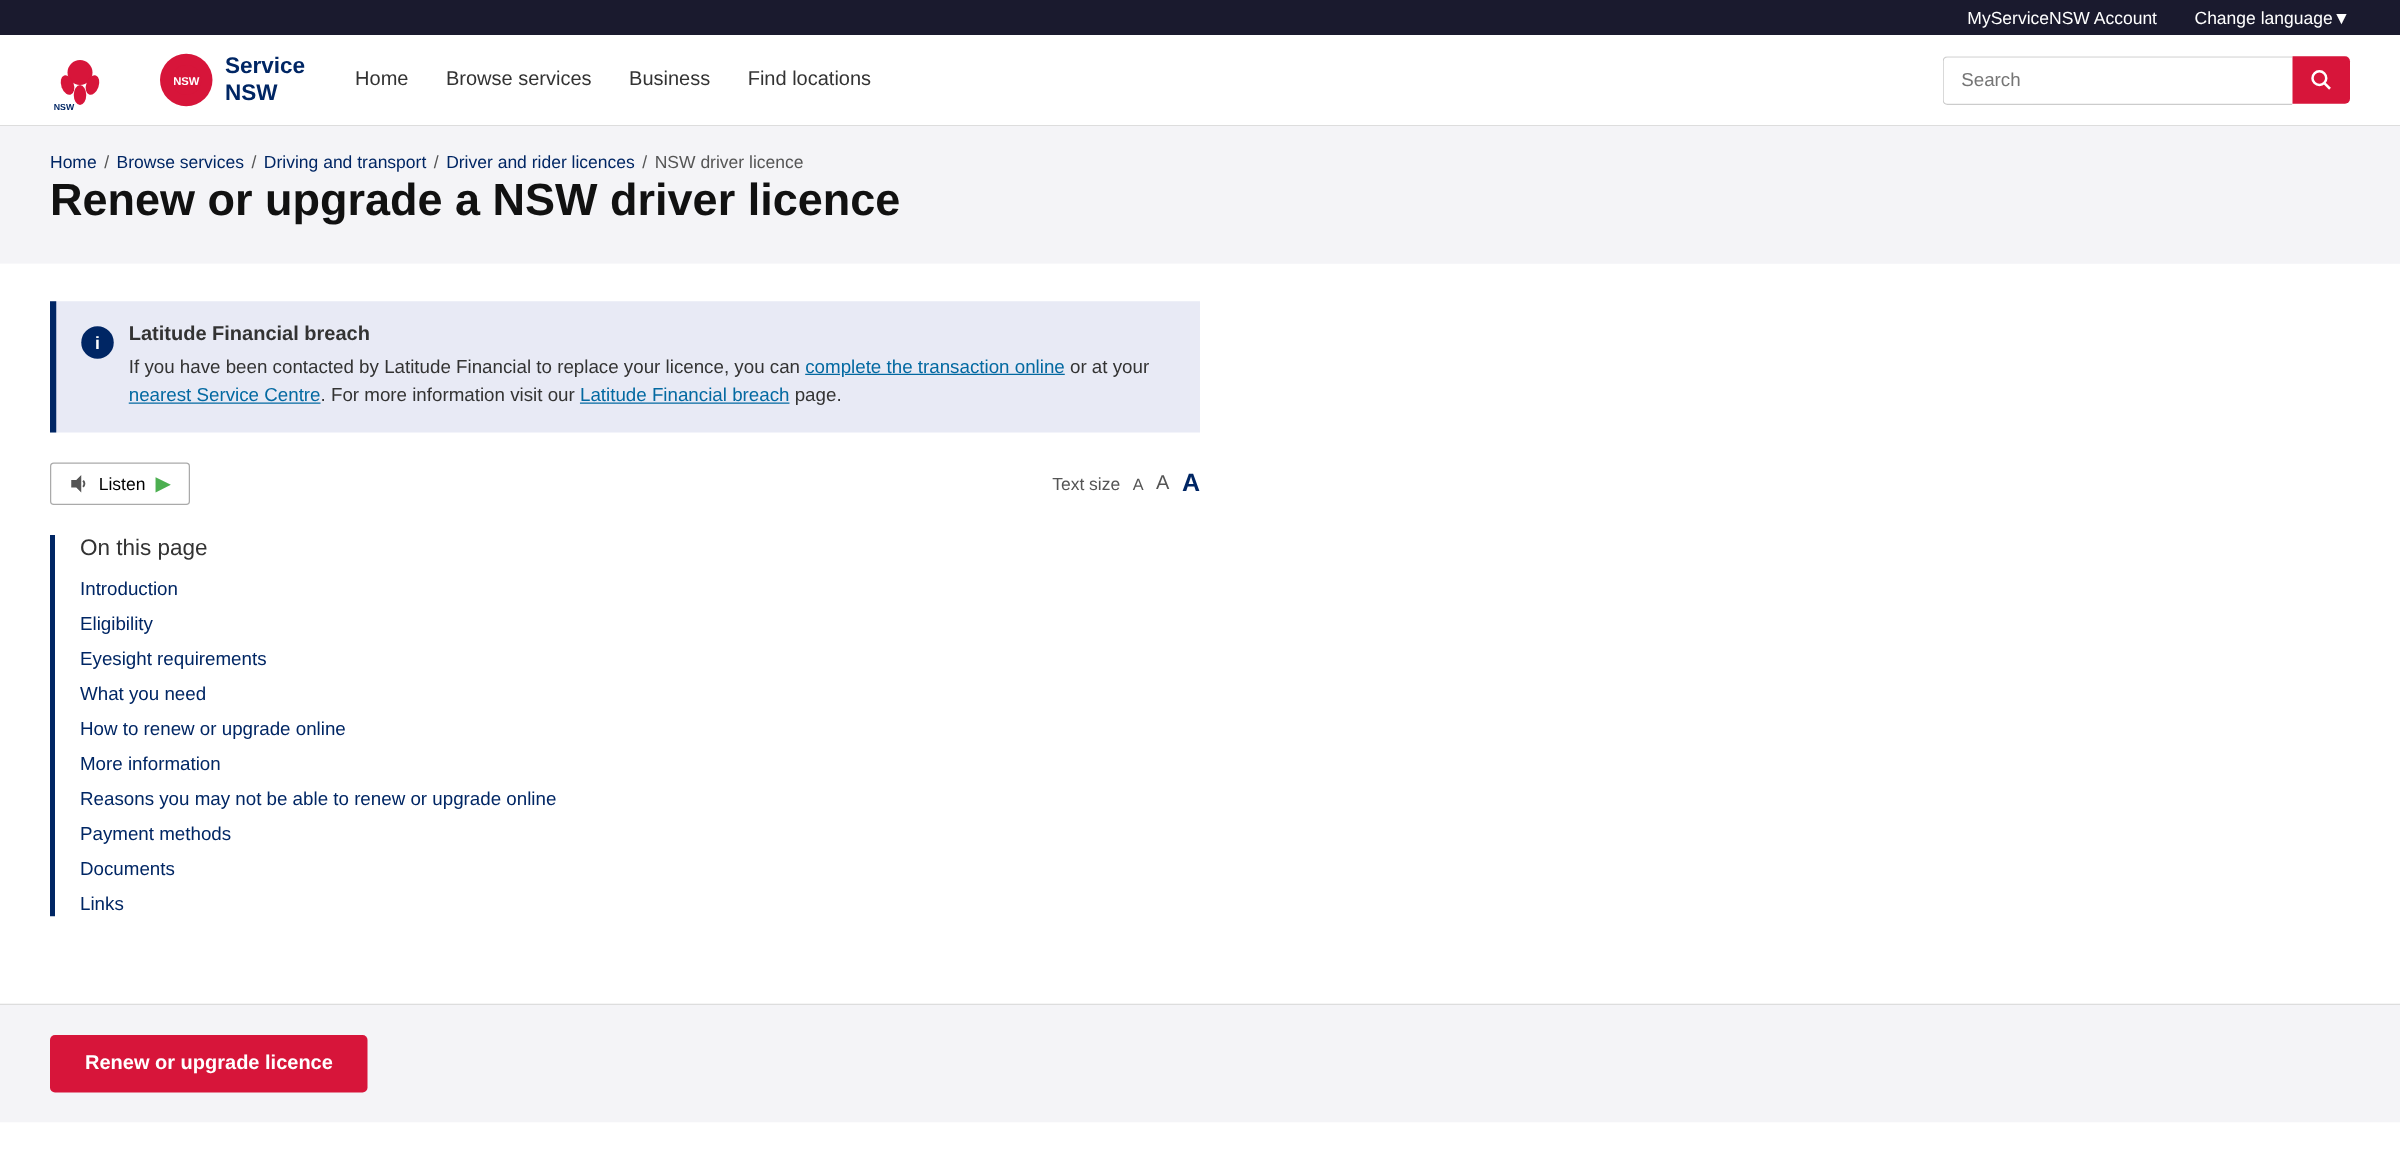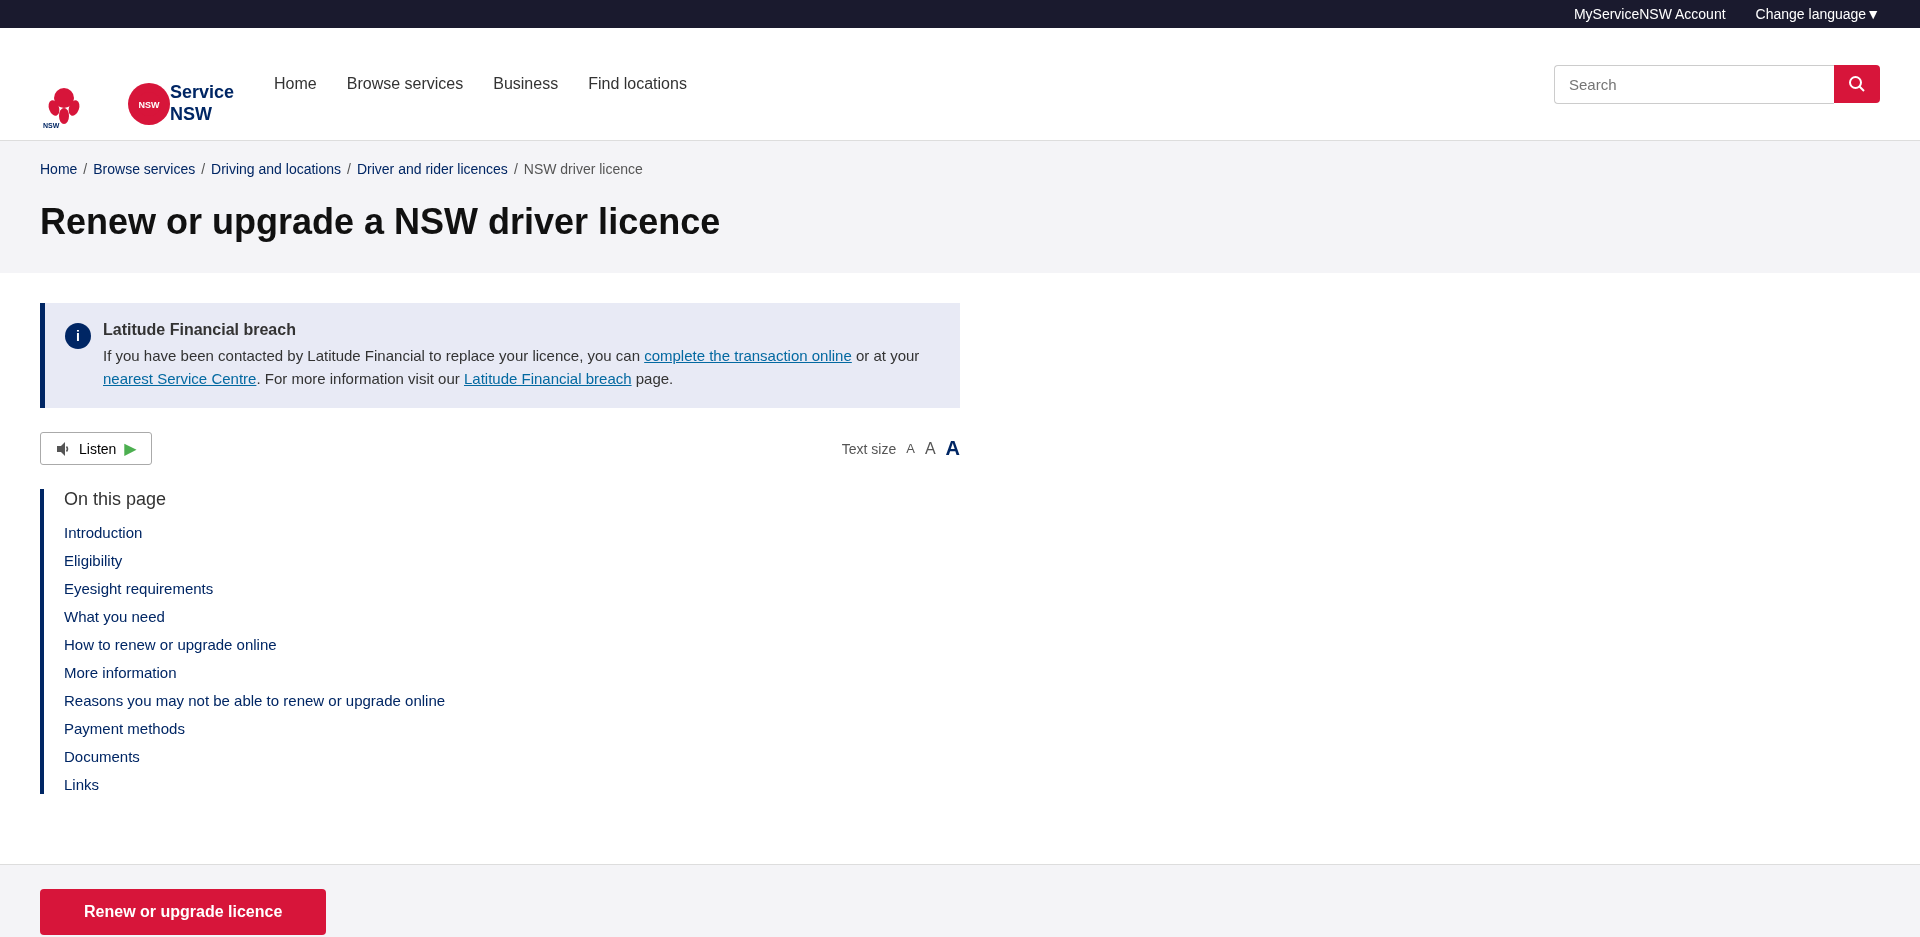--- a/index.html
+++ b/index.html
@@ -36,22 +36,22 @@
       background: #fff;
       border-bottom: 1px solid #ddd;
       display: flex;
       align-items: center;
       padding: 10px 40px;
       gap: 40px;
     }
     .logo-area {
       display: flex;
       align-items: center;
-      text-decoration: none;
-      margin-top: 40px;
+      gap: 10px;
+      text-decoration: none;
     }
     .nsw-logo {
       width: 48px;
       height: 52px;
     }
     .service-nsw-circle {
       width: 42px;
       height: 42px;
       background: #d7153a;
       border-radius: 50%;
@@ -119,21 +119,21 @@
     }
     .breadcrumb a {
       color: #002664;
       text-decoration: none;
     }
     .breadcrumb span { color: #555; }
     .page-title {
       font-size: 36px;
       font-weight: bold;
       color: #111;
-      margin-top: 24px;
+      margin-top: 2px;
       padding-bottom: 20px;
     }
 
     
     .main-content {
       background: #fff;
       padding: 30px 40px;
       max-width: 1000px;
     }
 
@@ -235,21 +235,21 @@
     
     .bottom-bar {
       background: #f4f4f7;
       border-top: 1px solid #ddd;
       padding: 24px 40px;
     }
     .cta-btn {
       background: #d7153a;
       color: #fff;
       border: none;
-      padding: 14px 44px;
+      padding: 14px 28px;
       font-size: 16px;
       font-weight: bold;
       cursor: pointer;
       border-radius: 4px;
       text-decoration: none;
       display: inline-block;
       text-align: right;
     }
   </style>
 </head>
@@ -307,21 +307,21 @@
     </button>
   </div>
 </header>
 
 <div class="page-wrapper">
   <div class="breadcrumb">
     <a href="#">Home</a>
     <span>/</span>
     <a href="#">Browse services</a>
     <span>/</span>
-    <a href="#">Driving and locations</a>
+    <a href="#">Driving and transport</a>
     <span>/</span>
     <a href="#">Driver and rider licences</a>
     <span>/</span>
     <span>NSW driver licence</span>
   </div>
   <h1 class="page-title">Renew or upgrade a NSW driver licence</h1>
 </div>
 
 <div class="main-content">
 

